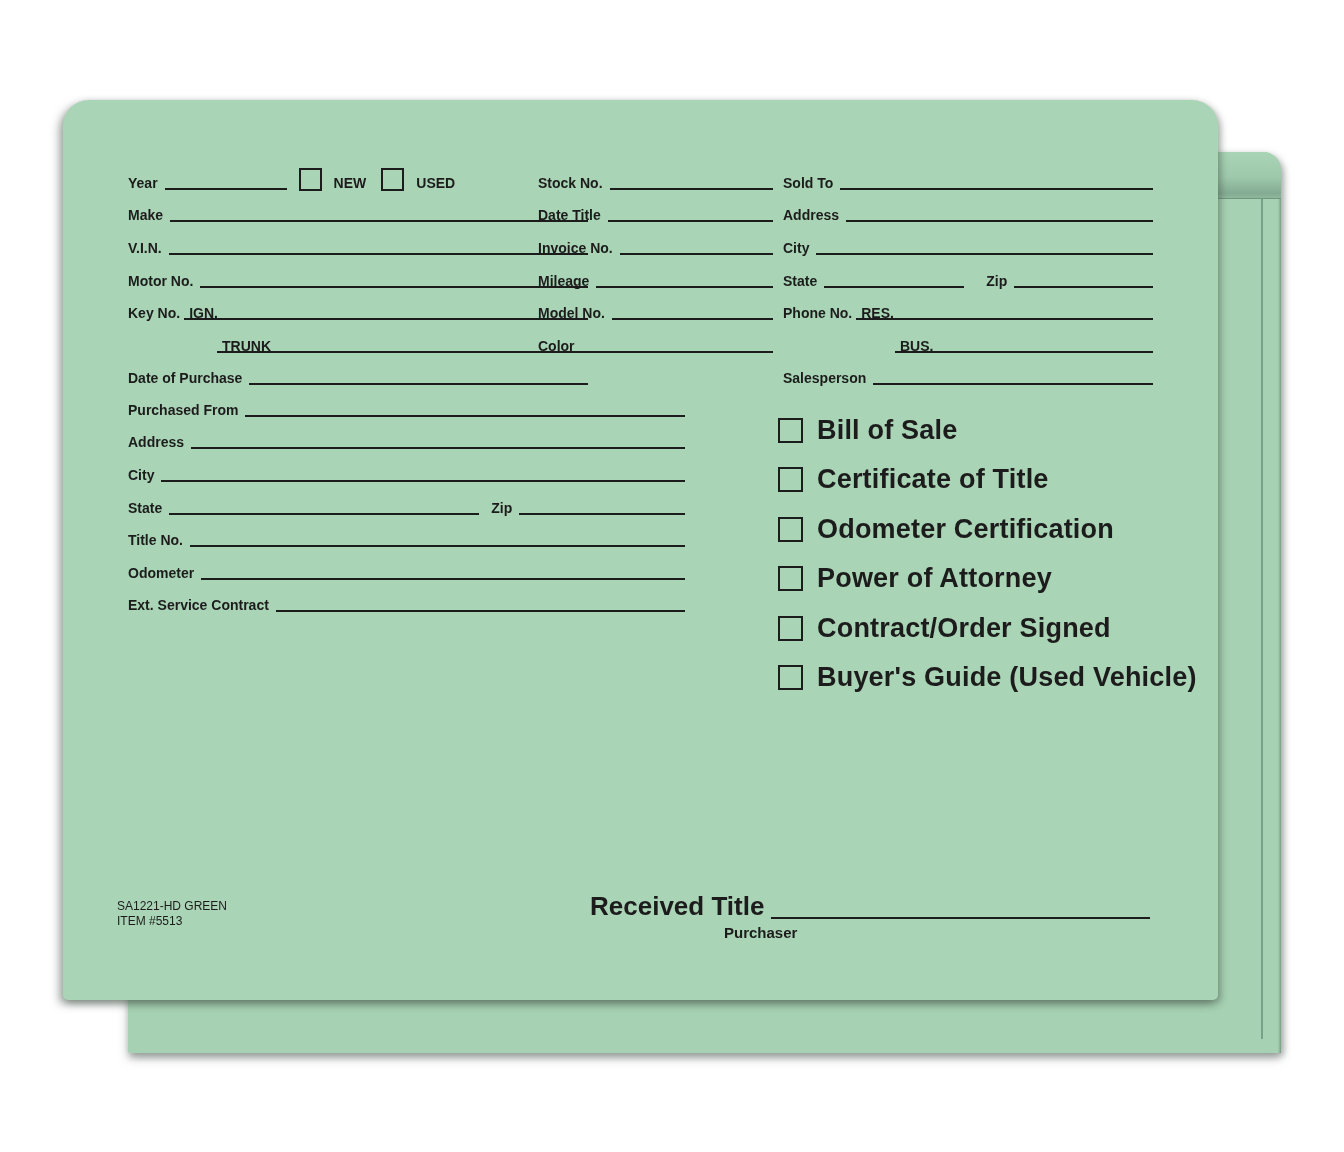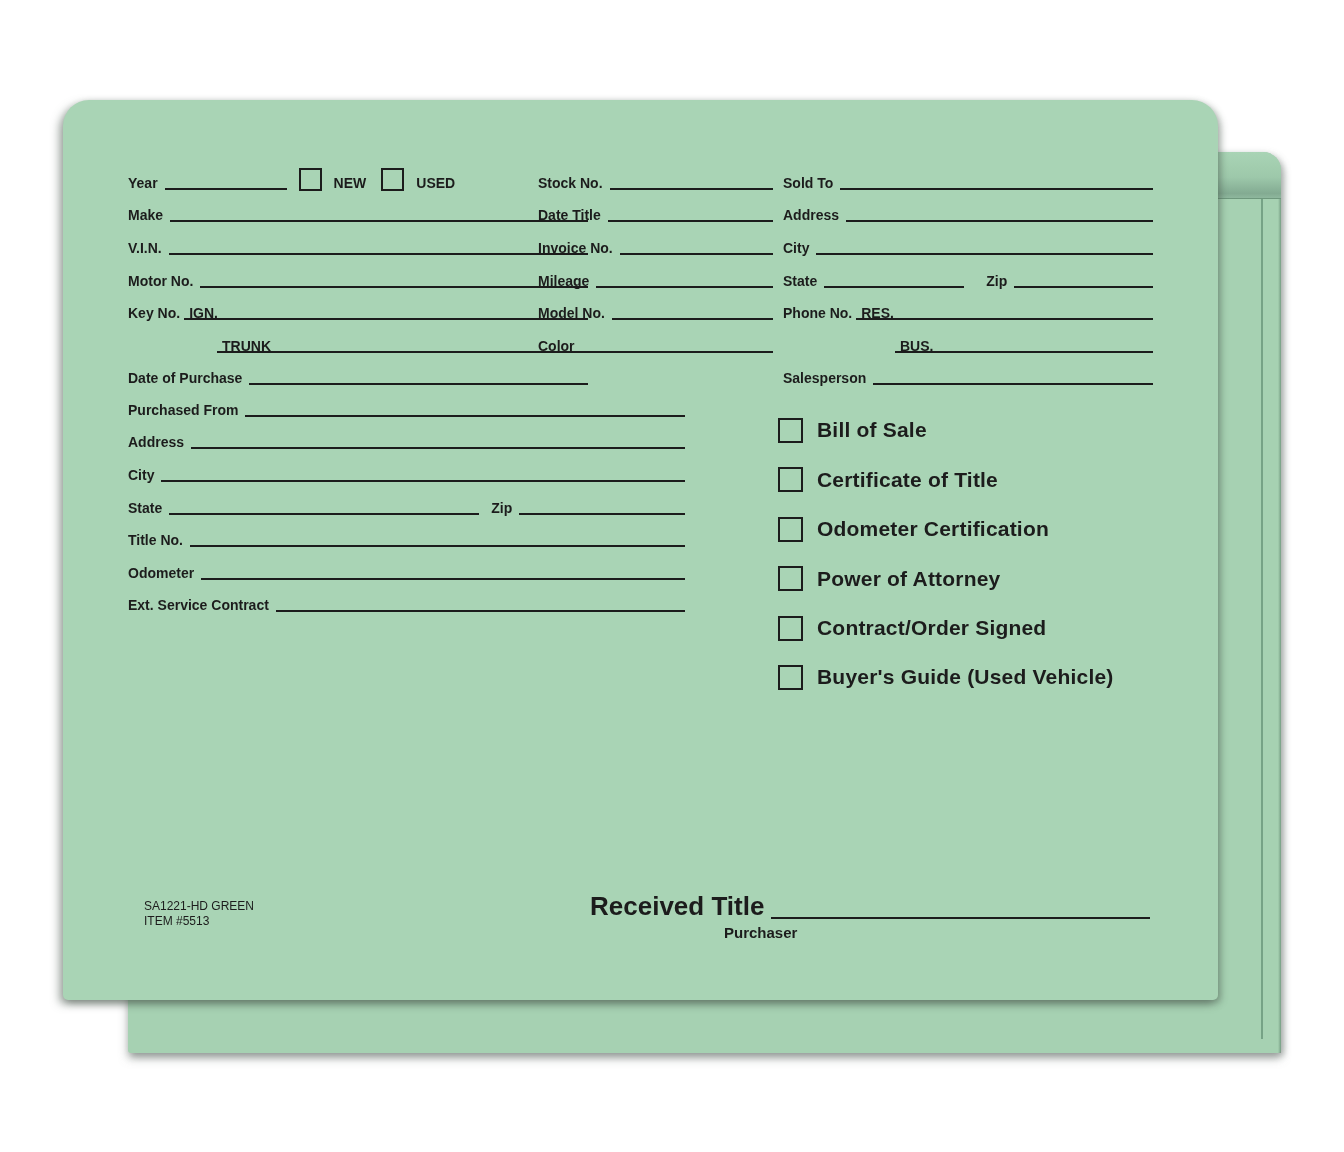--- a/index.html
+++ b/index.html
@@ -44,23 +44,23 @@
   .spacer{flex:none;}
   .cb{width:23px;height:23px;border:2.5px solid #1c1c1c;box-sizing:border-box;flex:none;margin-bottom:-1px;background:transparent;}
   .col-left  {left:65px; top:57.4px; width:460px;}
   .col-mid   {left:475px;top:57.4px; width:235px;}
   .col-right {left:720px;top:57.4px; width:370px;}
   .sec-purchase{left:65px;top:284.4px;width:557px;}
   
   .sec-checklist{left:715px;top:305.8px;width:430px;}
   .chkrow{display:flex;align-items:center;height:49.4px;}
   .chkbox{width:25px;height:25px;border:2.5px solid #1c1c1c;box-sizing:border-box;flex:none;background:transparent;}
-  .chklbl{margin-left:14px;font-weight:700;font-size:21px;letter-spacing:0.2px;white-space:nowrap;}
-  
-  .codes{position:absolute;left:81px;top:799px;font-size:12px;font-weight:400;line-height:15px;}
+  .chklbl{margin-left:14px;font-weight:700;font-size:27px;letter-spacing:0.2px;white-space:nowrap;}
+  
+  .codes{position:absolute;left:54px;top:799px;font-size:12px;font-weight:400;line-height:15px;}
   .received{position:absolute;left:527px;top:786px;width:560px;height:33px;display:flex;align-items:flex-end;}
   .received .lbl{font-size:26px;}
   .purchaser{position:absolute;left:661px;top:824px;width:440px;text-align:left;font-weight:700;font-size:15px;}
 </style>
 </head>
 <body>
 
 <div class="back-env">
   <div class="flap"></div>
   <div class="seam"></div>

